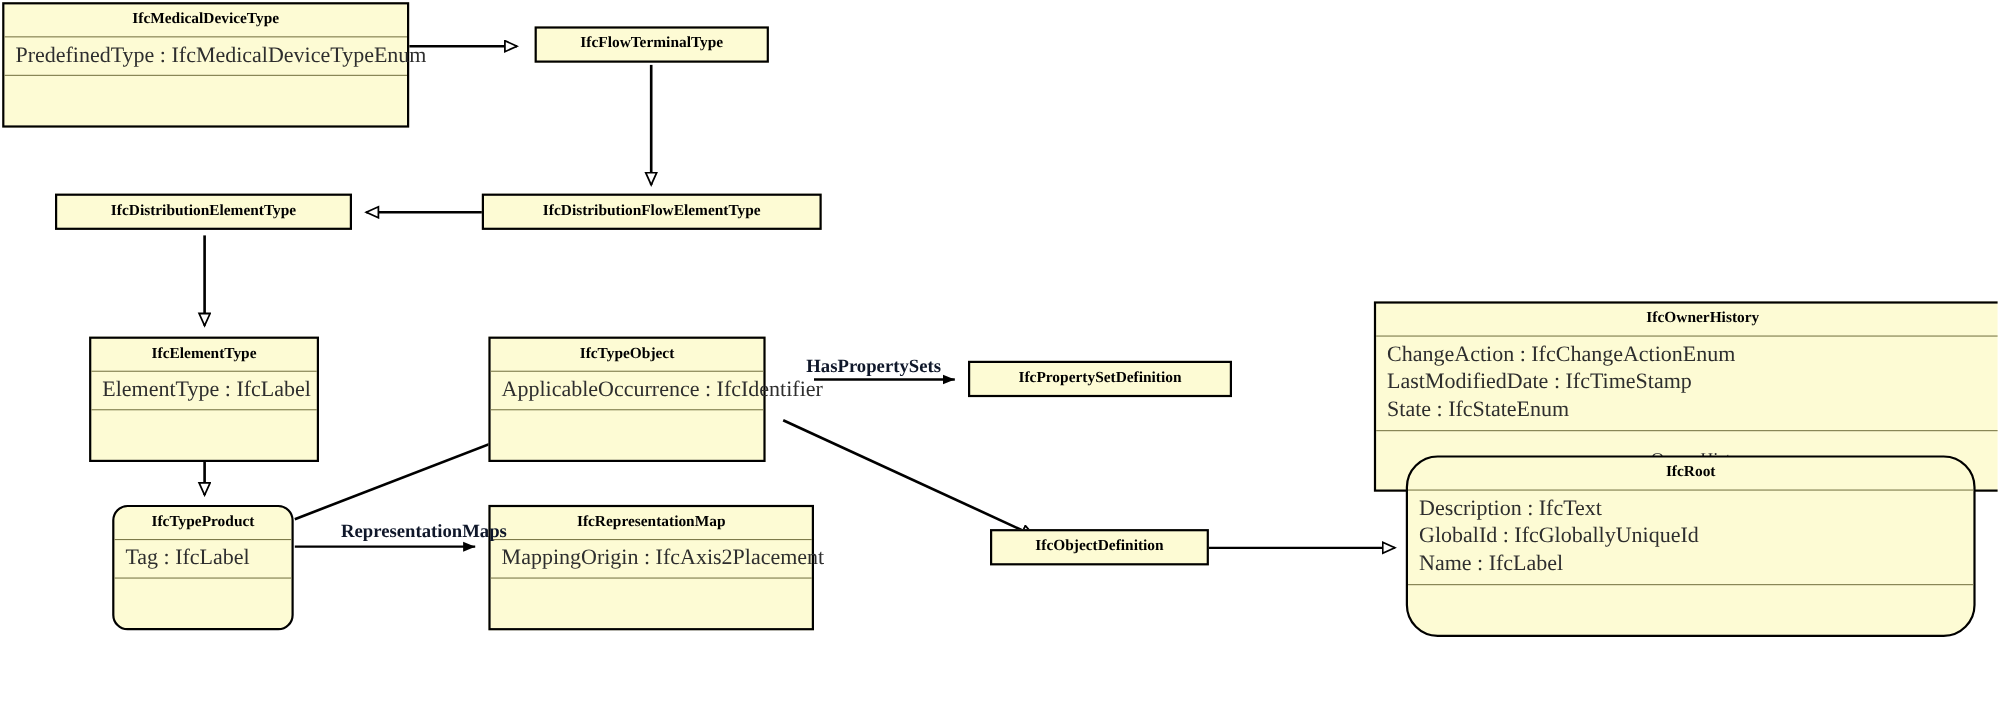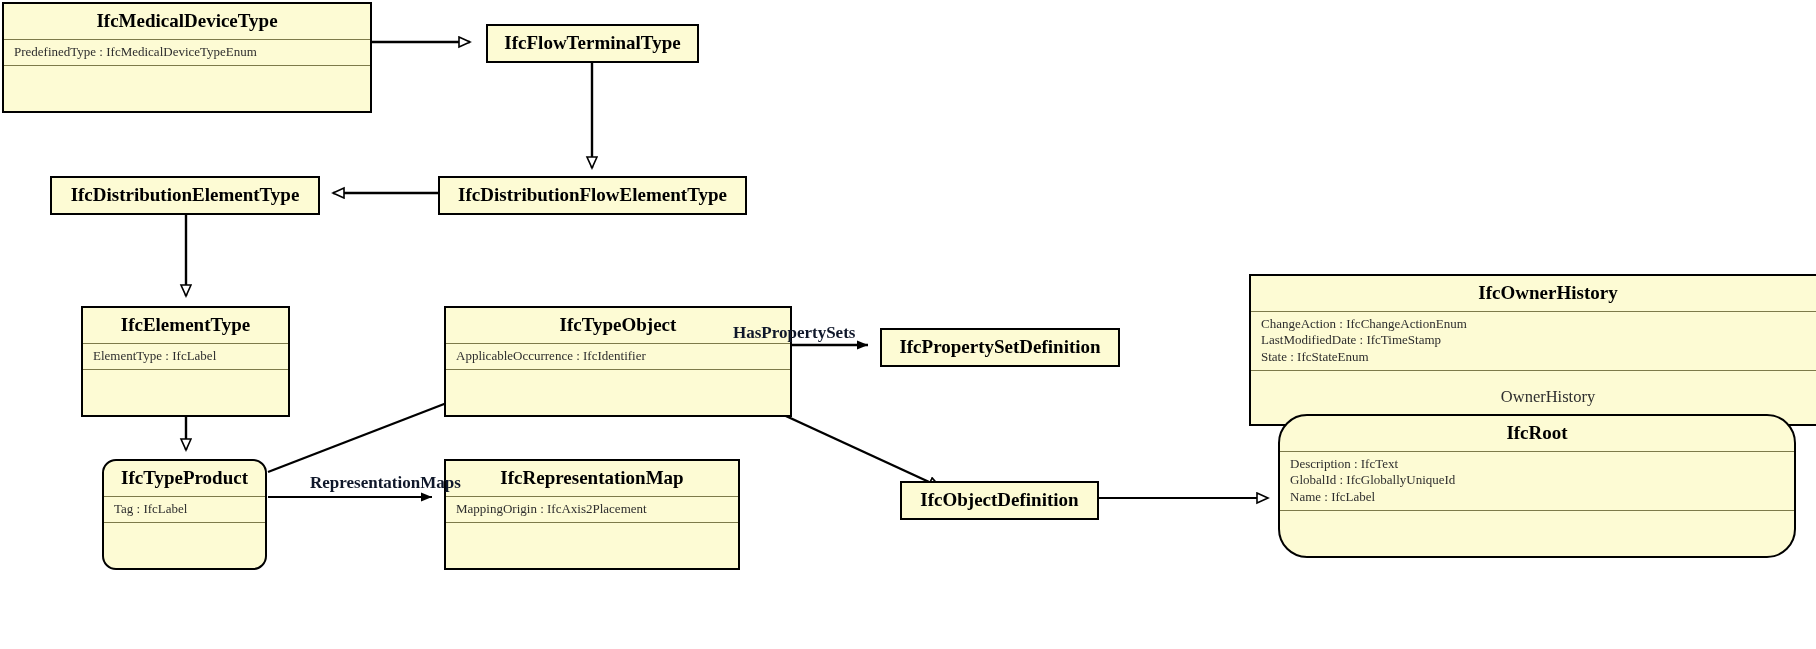--- a/index.html
+++ b/index.html
@@ -30,30 +30,30 @@
   .uml-class {
     position: absolute;
     background: #fdfbd4;
     border: 2px solid #000000;
     box-sizing: border-box;
     z-index: 5;
   }
   .uml-name {
     font-weight: bold;
     text-align: center;
-    font-size: 19px;
+    font-size: 14px;
     line-height: 1.25;
     padding: 5px 10px 6px 10px;
     color: #000;
     white-space: nowrap;
   }
   .uml-attrs {
     border-top: 1px solid #7d7a4a;
     padding: 4px 10px 5px 10px;
-    font-size: 13px;
+    font-size: 20px;
     line-height: 1.27;
     color: #2e2e2e;
     white-space: nowrap;
   }
   .uml-attrs div { white-space: nowrap; }
   .uml-ops {
     border-top: 1px solid #7d7a4a;
     min-height: 13px;
     padding: 16px 10px;
     font-size: 16.5px;
@@ -130,21 +130,21 @@
   </div>
 
   <div class="uml-class" style="left:81px; top:306px; width:209px;">
     <div class="uml-name">IfcElementType</div>
     <div class="uml-attrs">
       <div>ElementType : IfcLabel</div>
     </div>
     <div class="uml-ops"></div>
   </div>
 
-  <div class="uml-class" style="left:444px; top:306px; width:348px;font-family:Liberation Serif, serif;">
+  <div class="uml-class" style="left:444px; top:306px; width:252px;font-family:Liberation Serif, serif;">
     <div class="uml-name">IfcTypeObject</div>
     <div class="uml-attrs">
       <div>ApplicableOccurrence : IfcIdentifier</div>
     </div>
     <div class="uml-ops"></div>
   </div>
 
   <div class="uml-class" style="left:880px; top:328px; width:240px;">
     <div class="uml-name">IfcPropertySetDefinition</div>
   </div>

